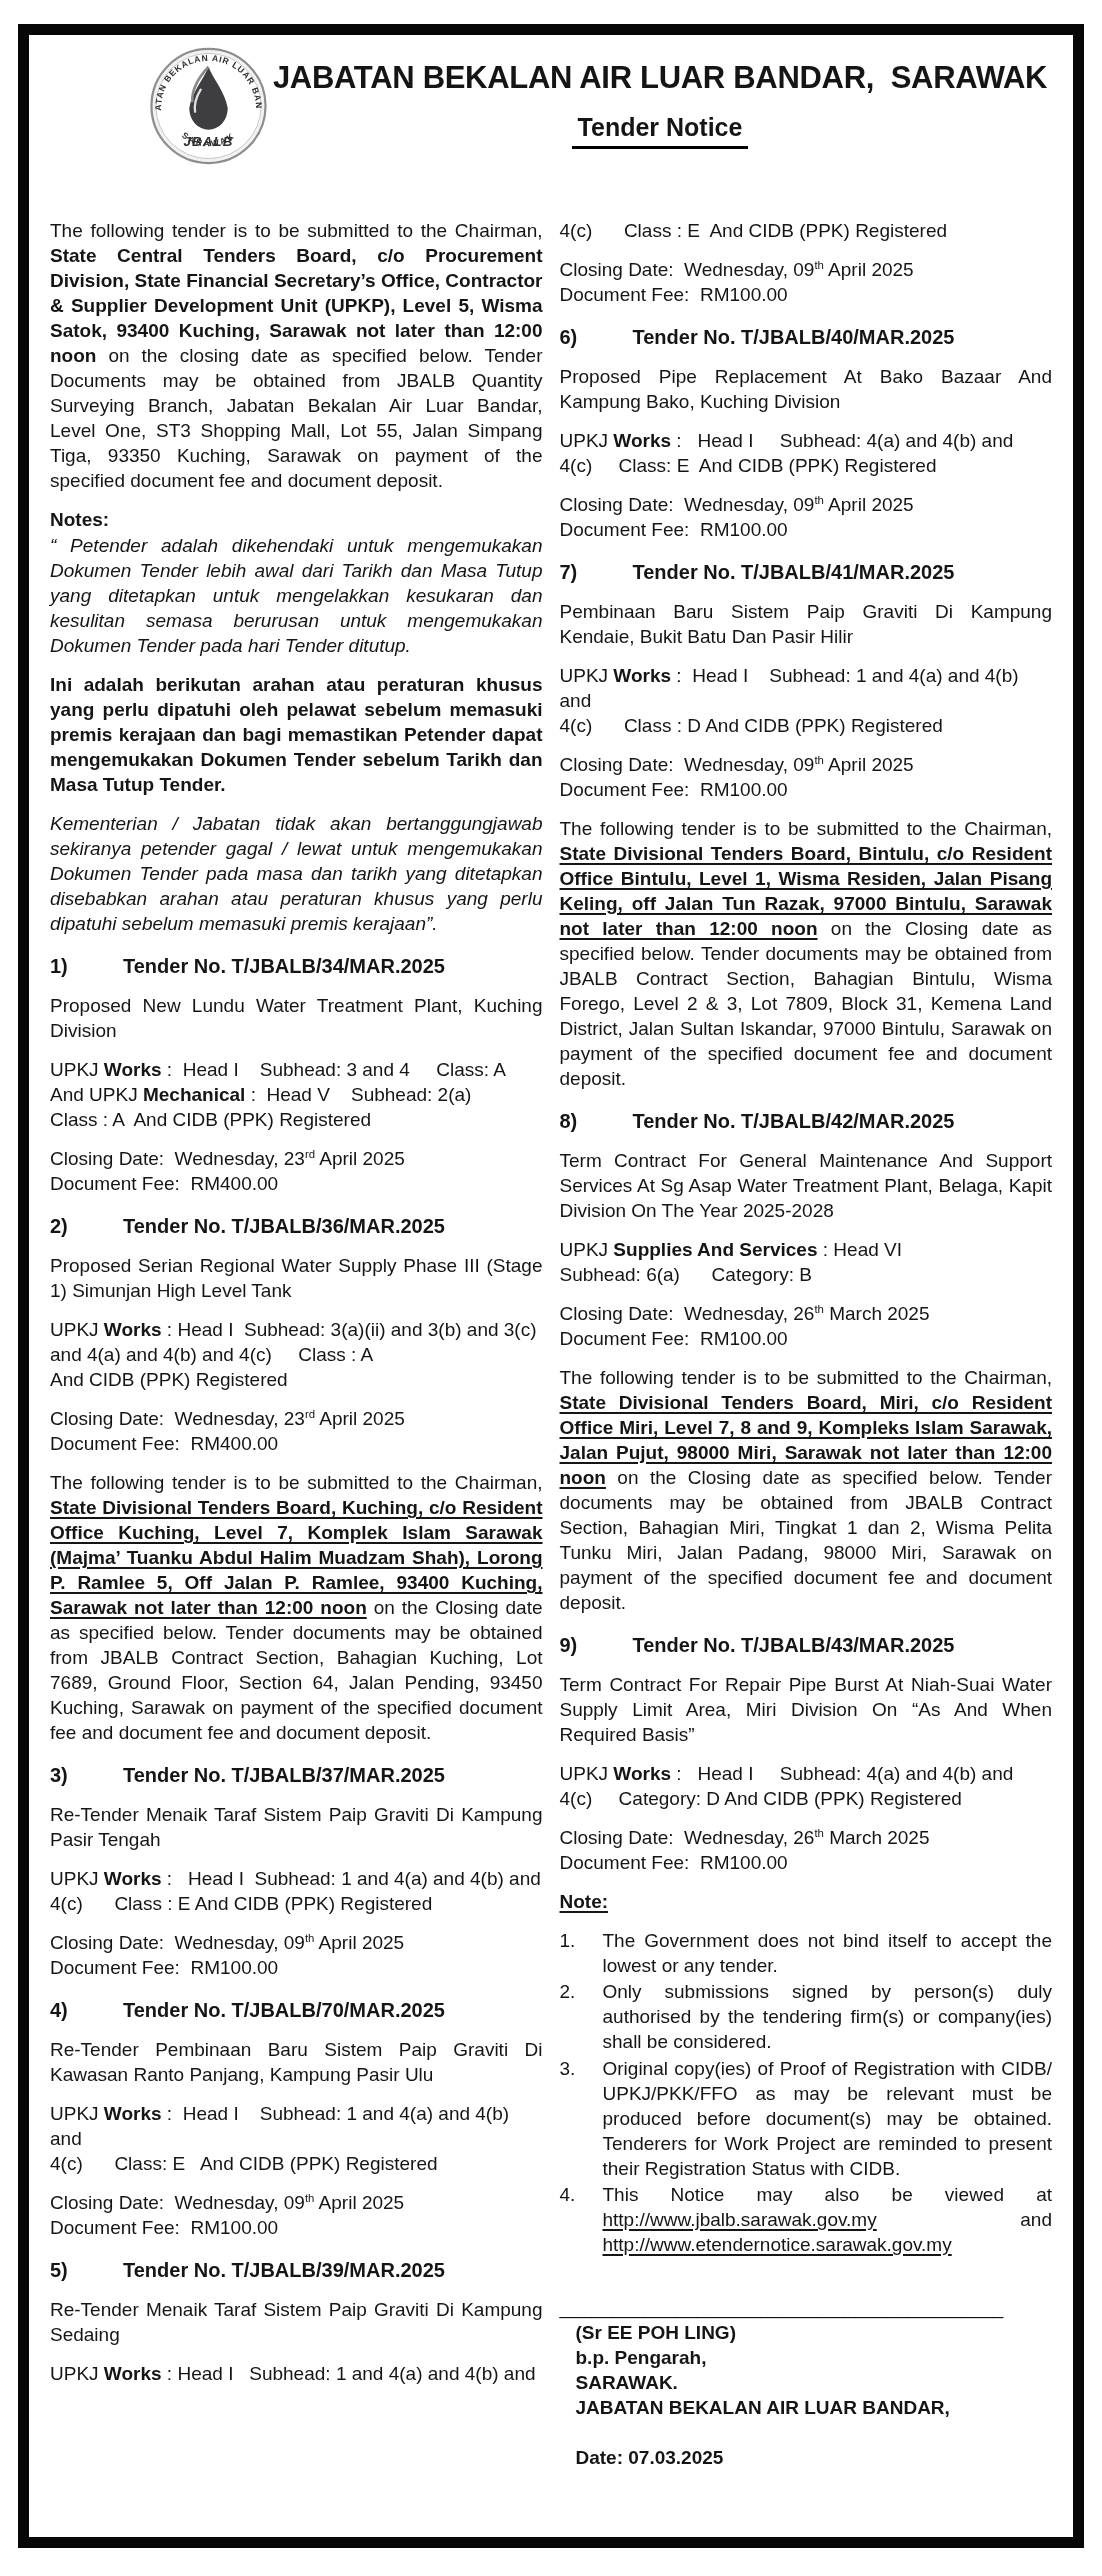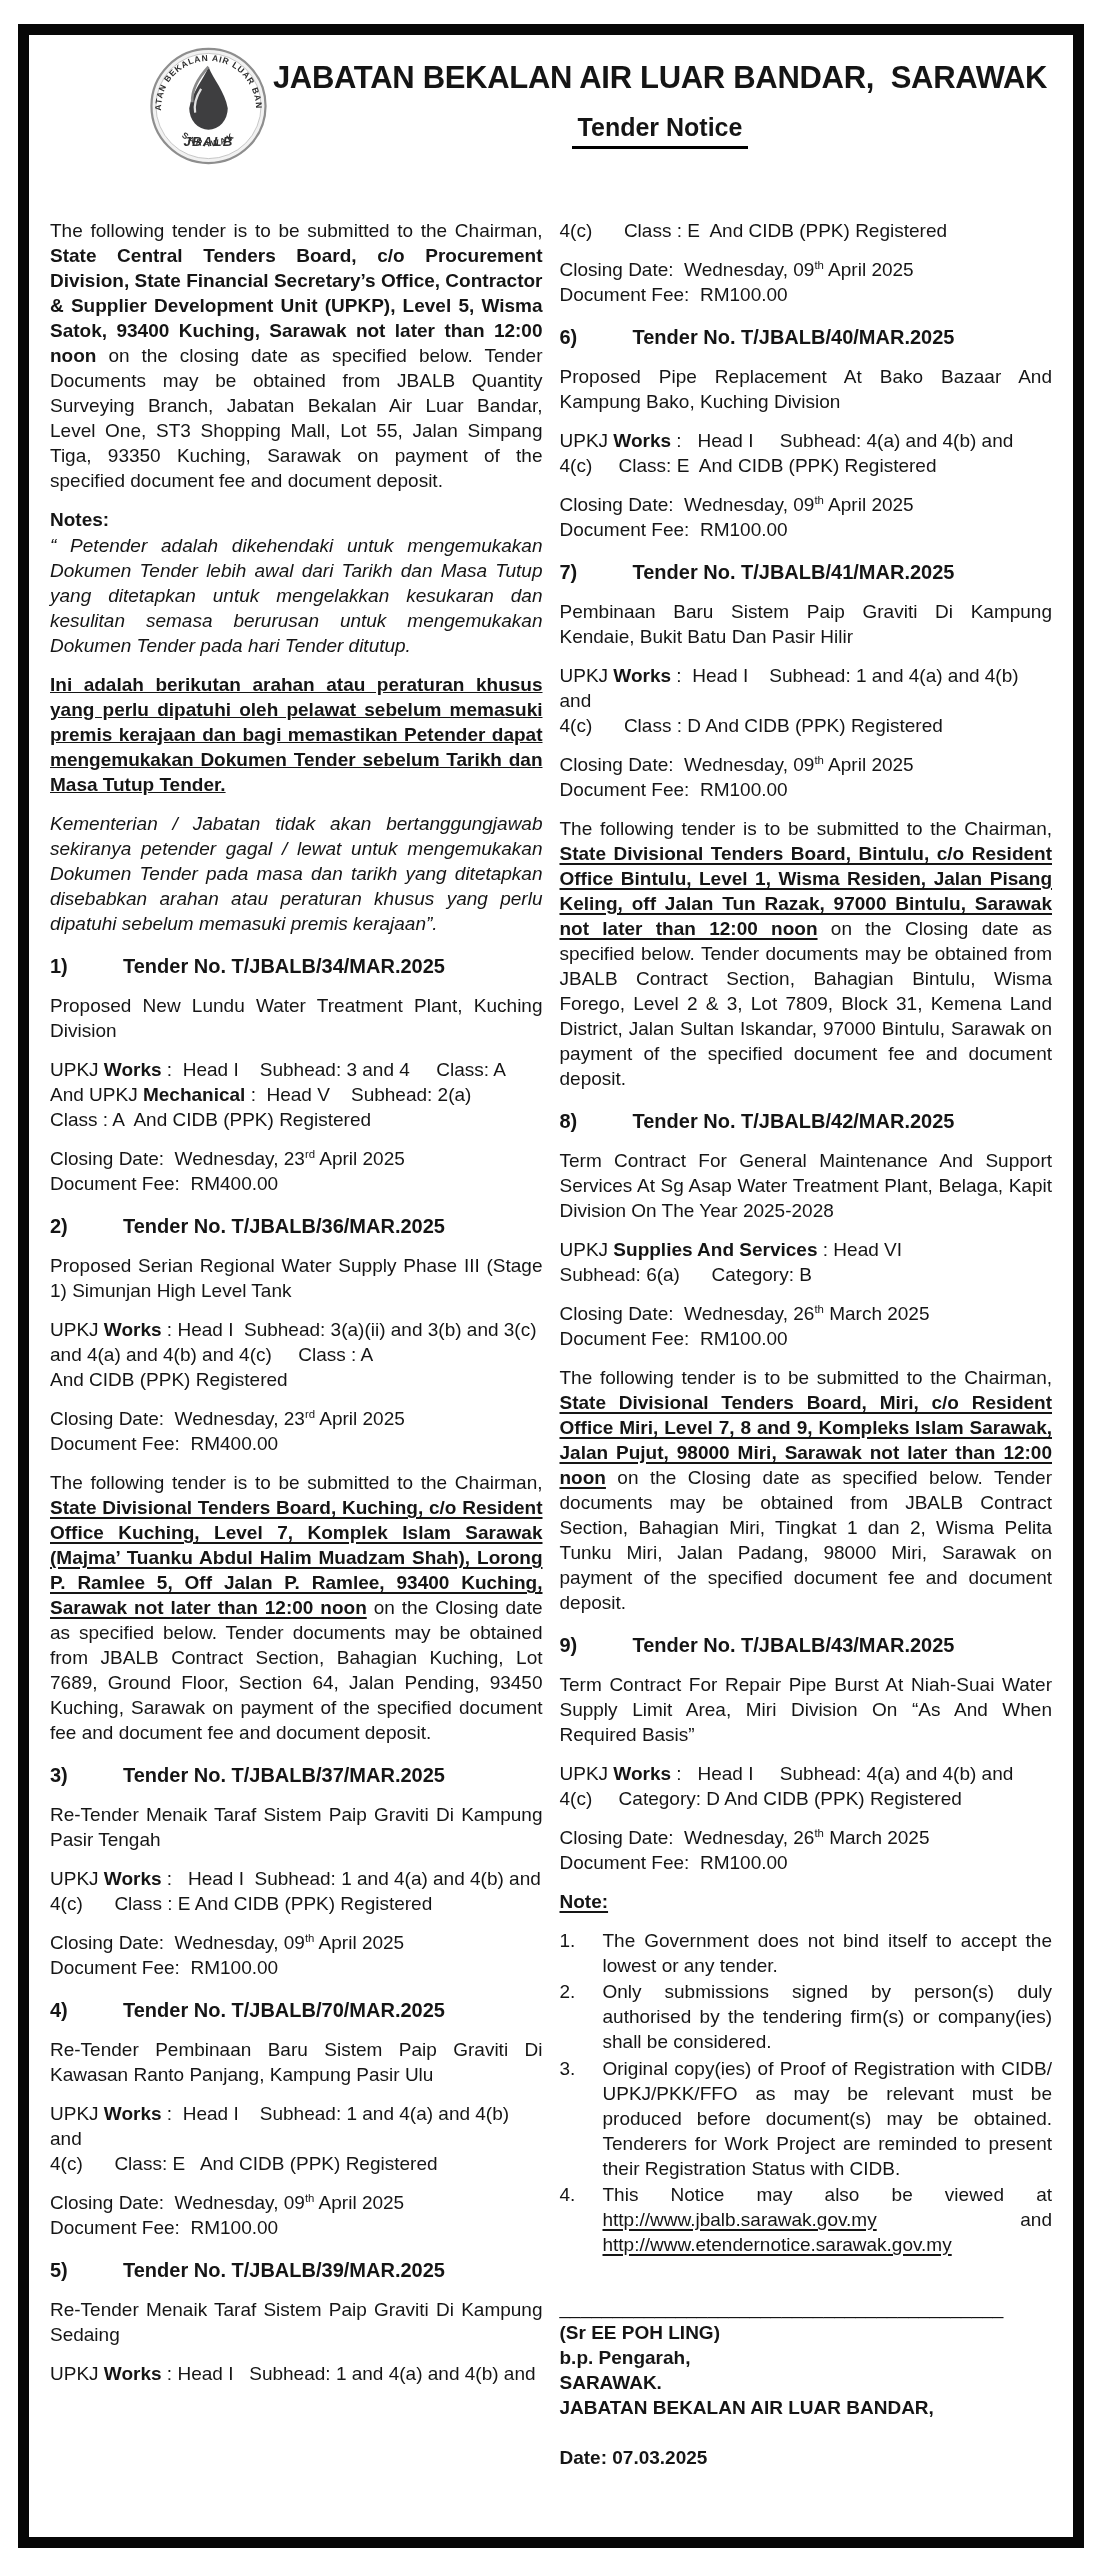--- a/index.html
+++ b/index.html
@@ -13,34 +13,34 @@
   .titles{flex:1;text-align:center;padding-top:15.4px;}
   .org-title{font-size:31px;font-weight:bold;letter-spacing:-0.3px;white-space:pre;}
   .notice-title{display:inline-block;font-size:25px;font-weight:bold;margin-top:17px;
                 border-bottom:3.5px solid #000;padding:0 5.6px 3.5px 5.6px;}
   
   .cols{display:flex;gap:17px;}
   .col{flex:1;min-width:0;font-size:19px;line-height:25px;}
   
   .p{text-align:justify;margin-bottom:14px;}
   .p.i{font-style:italic;}
-  .p.b{font-weight:bold;text-decoration:underline;}
+  .p.b{font-weight:bold;}
   .lbl{font-weight:bold;margin-bottom:1.4px;}
   .note-lbl{font-weight:bold;text-decoration:underline;text-underline-offset:2.8px;text-decoration-thickness:2.1px;margin-bottom:14px;}
   .h{display:flex;font-weight:bold;font-size:20px;margin:18px 0 14px 0;}
   .h .num{flex:none;width:73px;}
   .h .ttl{flex:1;}
   .lines{margin-bottom:14px;}
   .lines div{white-space:pre-wrap;}
   .nl{display:flex;margin-bottom:1.4px;}
   .nl .n{flex:none;width:43px;}
   .nl .t{flex:1;text-align:justify;}
   .sig{margin-top:38px;}
   .sig .rule{letter-spacing:0px;white-space:pre;}
-  .sig .b{font-weight:bold;}
+  .sig .b{font-weight:bold;margin-left:16px;}
   .sig .sp{height:25px;}
   b.u, .u{text-decoration:underline;text-underline-offset:2.8px;text-decoration-thickness:1.7px;}
   sup{font-size:60%;line-height:0;vertical-align:super;}
   .lk{cursor:pointer;}
 </style>
 </head>
 <body>
 
 <div class="page">
   <div class="sheet">

